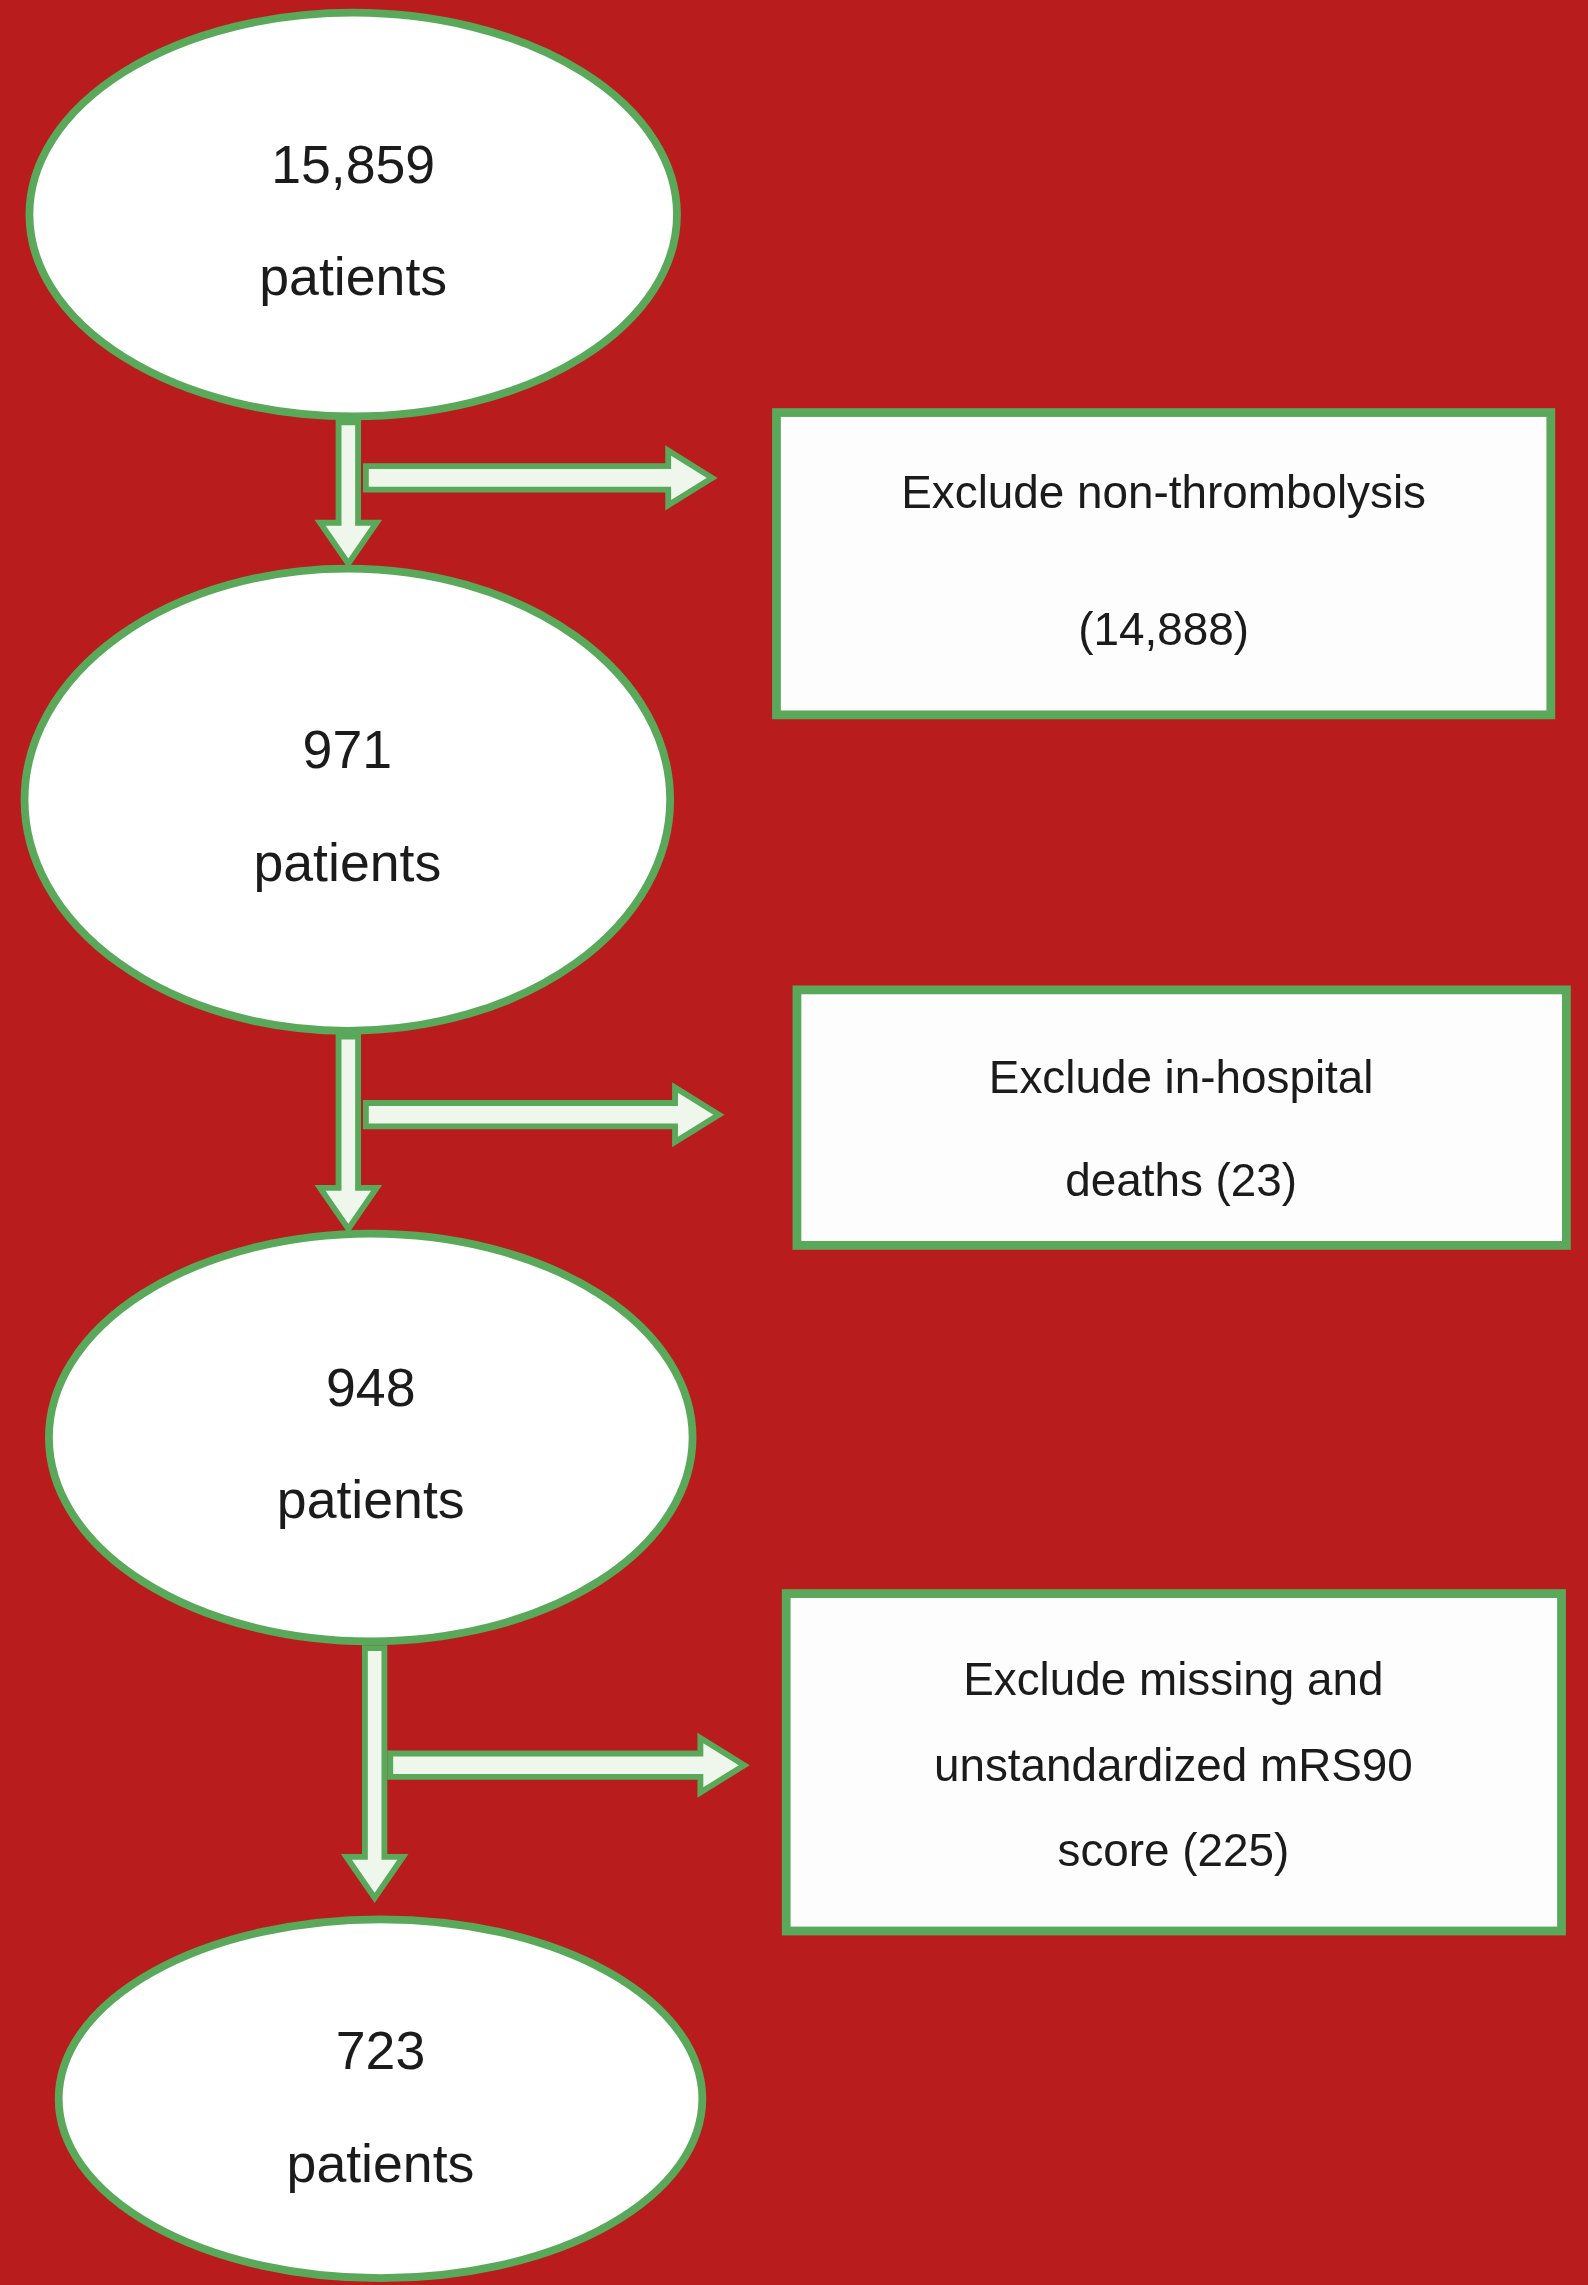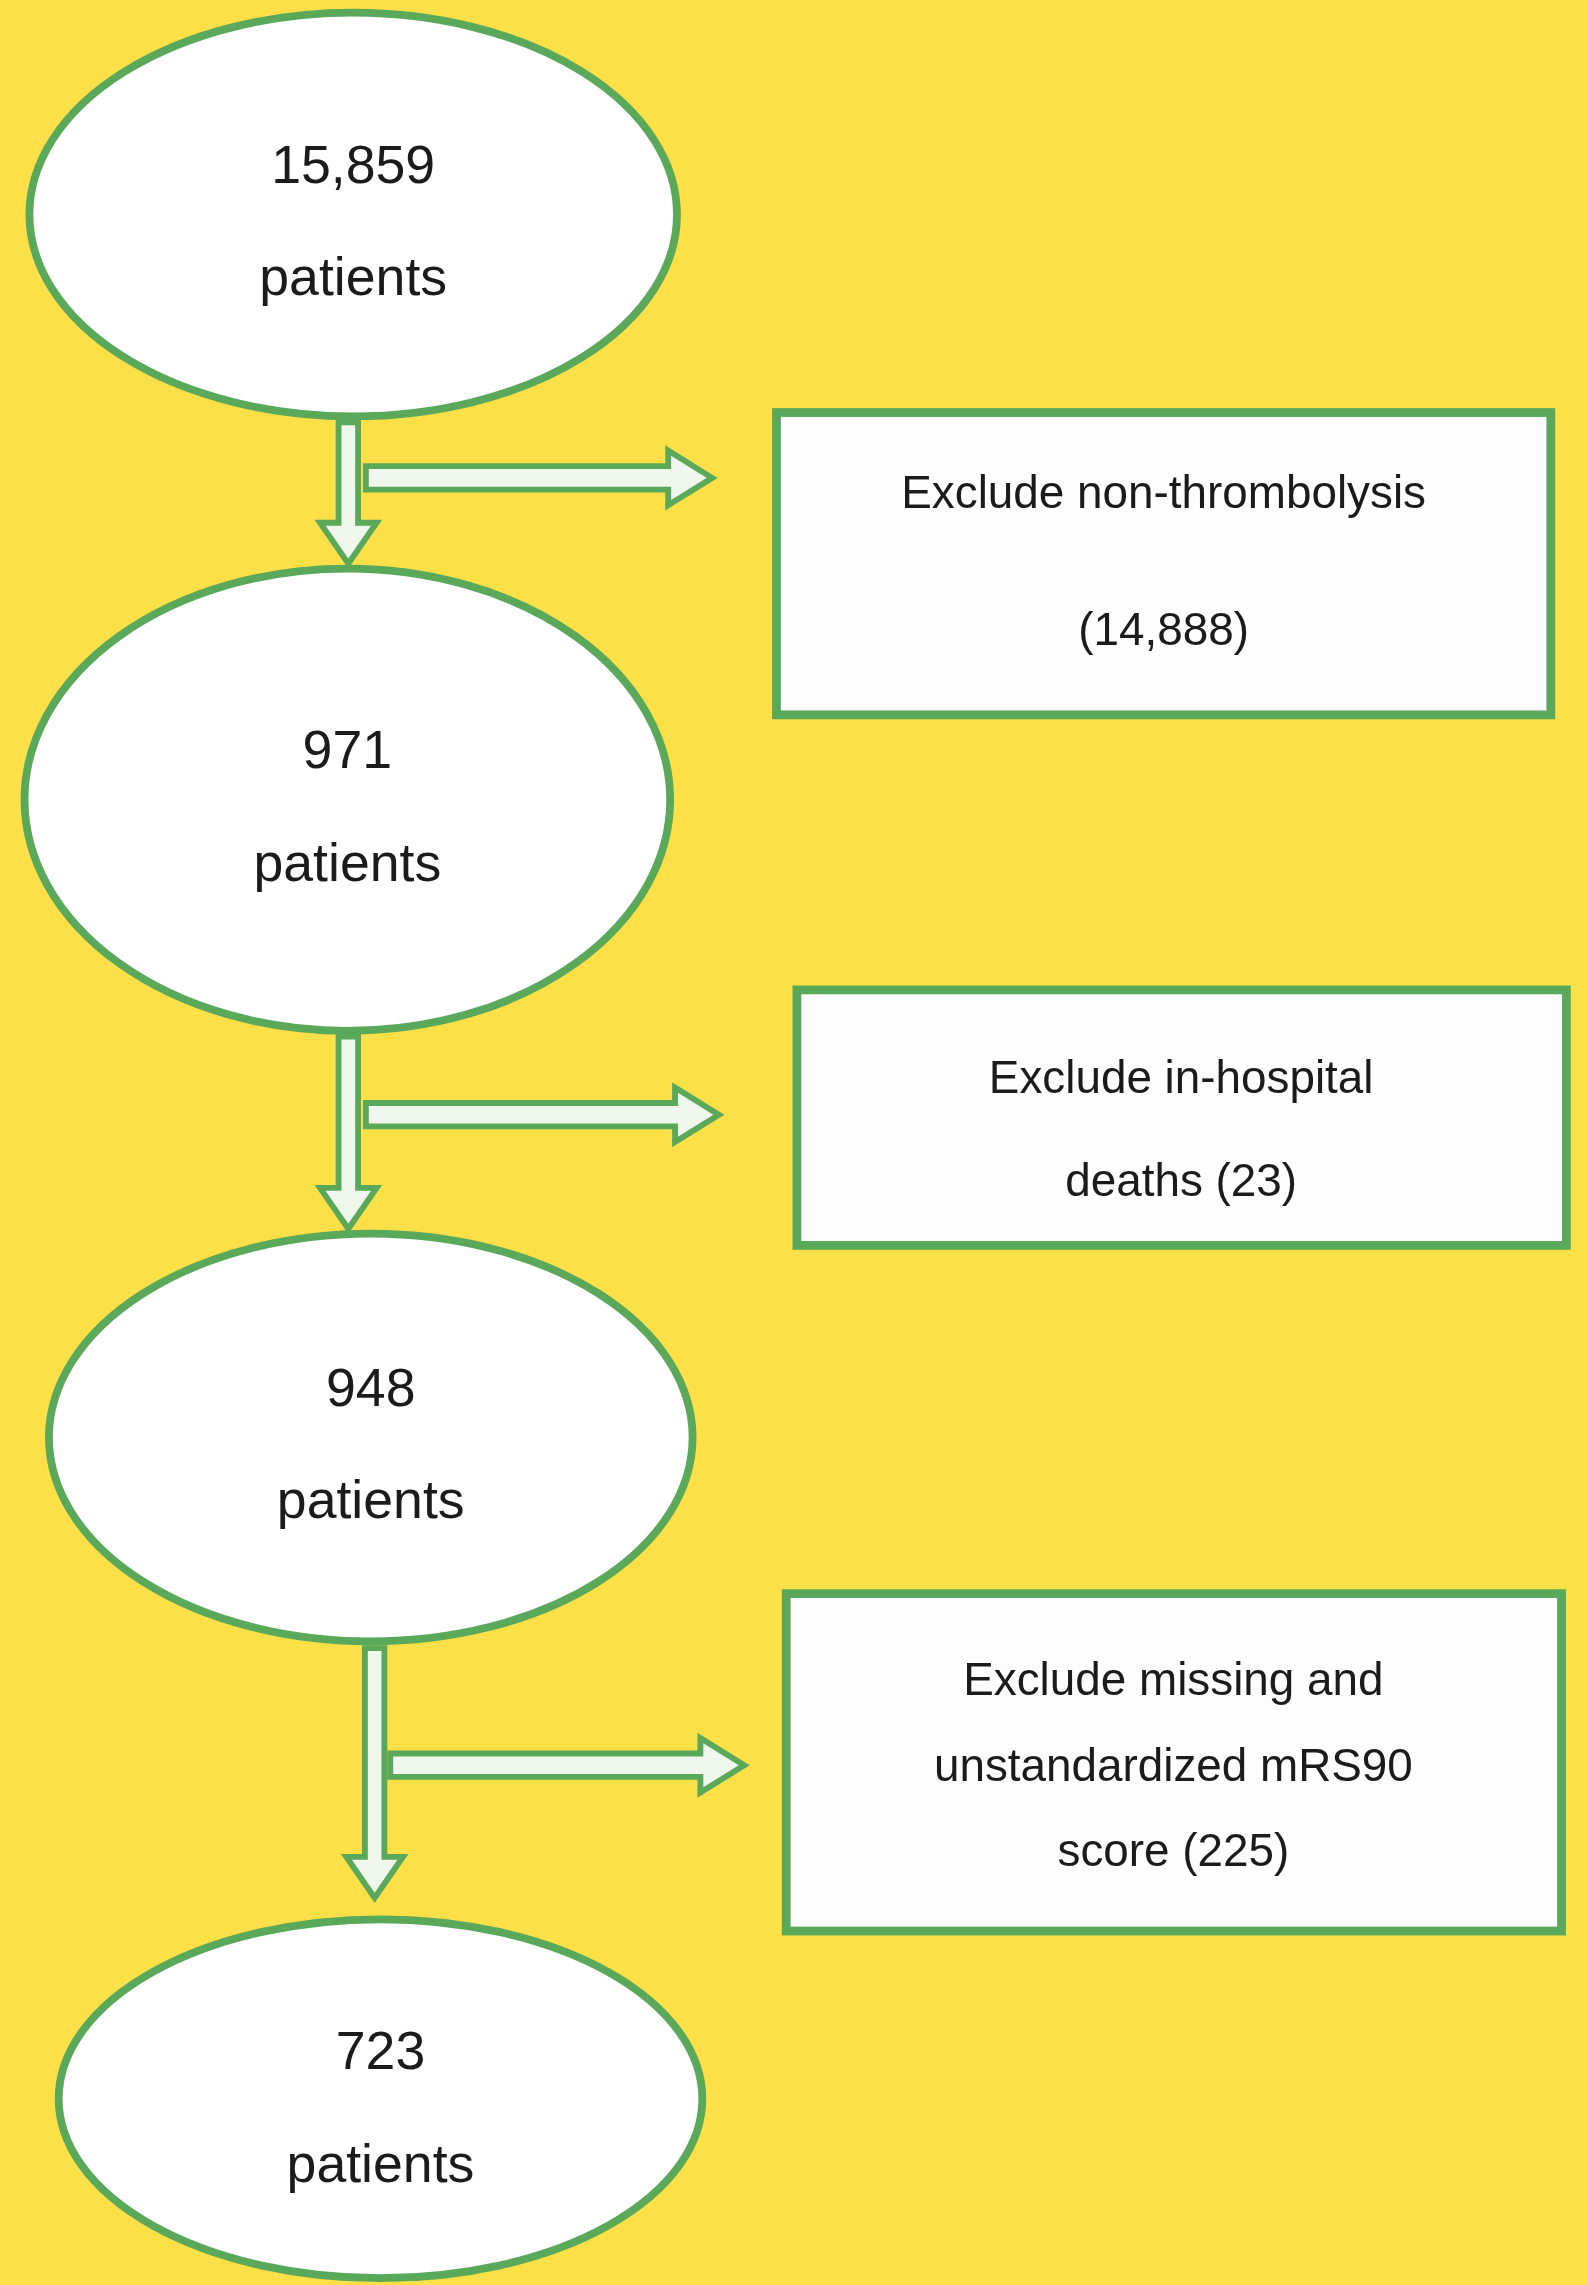--- a/index.html
+++ b/index.html
@@ -3,21 +3,21 @@
 <meta charset="utf-8">
 <style>
   html, body {
     margin: 0;
     padding: 0;
     background: #ffffff;
   }
   .figure-wrap {
     width: 1589px;
     height: 2286px;
-    background: #fde047;
+    background: #b91c1c;
     font-family: "Liberation Sans", sans-serif;
   }
   svg { display: block; }
   .node-ellipse {
     fill: #ffffff;
     stroke: #5aa85a;
     stroke-width: 8;
   }
   .excl-box {
     fill: #fcfdfc;

